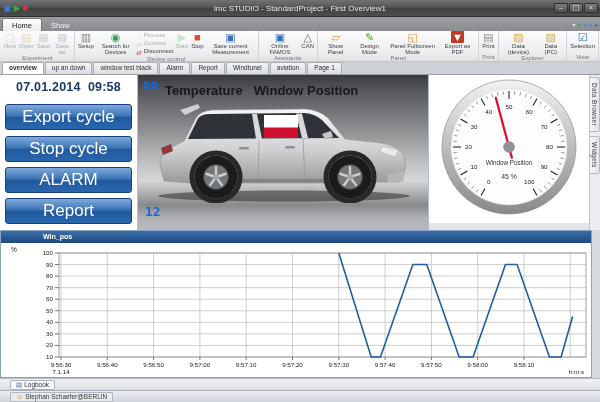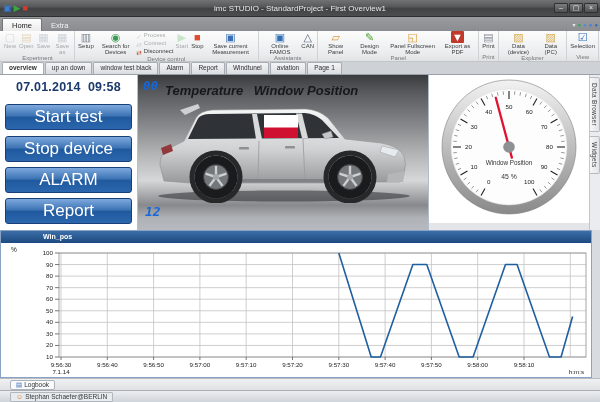--- a/index.html
+++ b/index.html
@@ -48,21 +48,21 @@
   .ptab.active{background:#fff;font-weight:bold;}
 
   
   .main{position:relative;height:155px;background:#dfe2e6;}
   .left-panel{position:absolute;left:0;top:0;width:138px;height:155px;background:#fff;border-right:1px solid #b3c0ce;}
   .datetime{margin-top:5px;text-align:center;font-size:12.5px;font-weight:bold;color:#1b3a6b;letter-spacing:0.2px;white-space:pre;}
   .pbtn{position:absolute;left:5px;width:127px;height:26px;border:1px solid #173f78;border-radius:3px;
     background:linear-gradient(180deg,#7ea9de 0%,#3d74b4 45%,#20599e 52%,#2b67ae 100%);
     color:#fff;font-size:17px;text-align:center;line-height:24px;}
   .car-panel{position:absolute;left:138px;top:0;width:336px;height:155px;overflow:hidden;
-    background:linear-gradient(180deg,#3a3b3d 0%,#55575a 10%,#85878a 32%,#b4b6b8 52%,#d6d7d8 68%,#88898c 84%,#aeb1b5 92%,#b7bac0 100%);font-style:italic;}
+    background:linear-gradient(180deg,#3a3b3d 0%,#55575a 10%,#85878a 32%,#b4b6b8 52%,#d6d7d8 68%,#88898c 84%,#aeb1b5 92%,#b7bac0 100%);}
   .car-svg{position:absolute;left:0;top:16px;width:290px;height:112px;}
   .hlabel{position:absolute;top:8px;font-size:13px;font-weight:bold;color:#16181c;}
   .l-temp{left:27px;}
   .l-window{left:0;right:0;text-align:center;}
   .digit{position:absolute;font-family:"DejaVu Sans Mono",monospace;font-weight:bold;color:#1668da;}
   .d-temp{left:5px;top:4px;font-size:12px;letter-spacing:0.5px;}
   .d-window{right:5px;top:3px;font-size:13px;}
   .d-bl{left:7px;bottom:11px;font-size:13px;}
   .d-br{right:7px;bottom:11px;font-size:13px;}
   .gauge-panel{position:absolute;left:428px;top:0;width:161px;height:155px;background:#fff;border-left:1px solid #b0bdcc;}
@@ -104,21 +104,21 @@
     <div class="tb-controls" id="tb-controls">
         <span class="tb-btn">–</span>
         <span class="tb-btn">▢</span>
         <span class="tb-btn">×</span>
       </div>
   </div>
 
   <div class="ribbon-tabs">
     <div id="rtabs">
         <span class="rtab active">Home</span>
-        <span class="rtab">Extra</span>
+        <span class="rtab">Show</span>
       </div>
     <div id="rmini">
         <span class="icon" style="color: rgb(229, 229, 229);">▾</span>
         <span class="icon" style="color: rgb(58, 166, 85);">●</span>
         <span class="icon" style="color: rgb(74, 144, 217);">●</span>
         <span class="icon" style="color: rgb(74, 127, 217);">●</span>
         <span class="icon" style="color: rgb(47, 111, 184);">●</span>
       </div>
   </div>
 
@@ -258,22 +258,22 @@
       <span class="ptab">Report</span>
       <span class="ptab">Windtunel</span>
       <span class="ptab">aviation</span>
       <span class="ptab">Page 1</span>
     </div>
 
   <div class="main">
     <div class="left-panel">
       <div class="datetime">07.01.2014  09:58</div>
       <div id="panel-buttons">
-          <div class="pbtn" style="top: 29px;">Start test</div>
-          <div class="pbtn" style="top: 61px;">Stop device</div>
+          <div class="pbtn" style="top: 29px;">Export cycle</div>
+          <div class="pbtn" style="top: 61px;">Stop cycle</div>
           <div class="pbtn" style="top: 92px;">ALARM</div>
           <div class="pbtn" style="top: 123px;">Report</div>
         </div>
     </div>
 
     <div class="car-panel">
       <span class="digit d-temp">00</span>
       <span class="hlabel l-temp">Temperature</span>
       <span class="hlabel l-window">Window Position</span>
       <span class="digit d-window">21</span>

